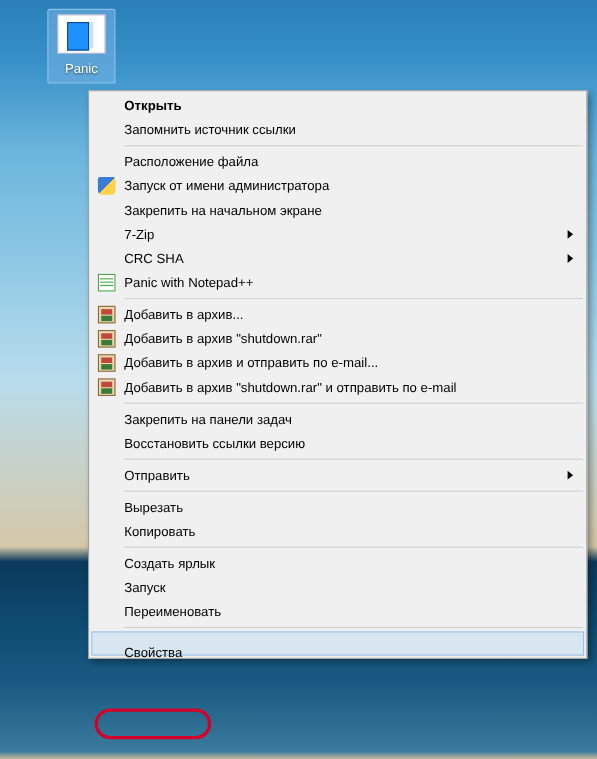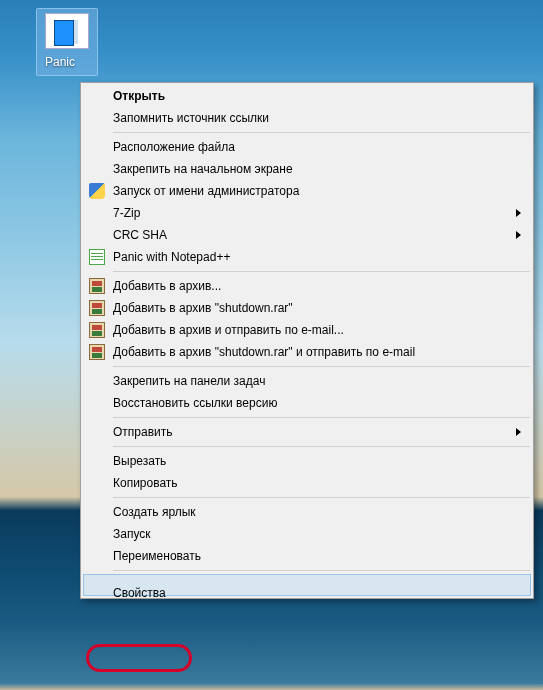--- a/index.html
+++ b/index.html
@@ -6,21 +6,21 @@
     body {
       width: 543px; height: 690px; overflow: hidden;
       font-family: "Segoe UI", Tahoma, sans-serif; font-size: 12px;
       position: relative;
       background: linear-gradient(180deg,
         #2a7fb8 0%, #3790c8 8%, #6bb5dc 20%, #8fc9e4 35%,
         #b8dcec 50%, #d5c8a8 72%, #0a3a5c 74%, #0e4a70 82%,
         #1a5a82 90%, #3a7a9c 99%, #c8b89c 100%);
     }
     .desktop-icon {
-      position: absolute; top: 8px; left: 36px; width: 76px; 
+      position: absolute; top: 8px; left: 36px; width: 76px; text-align: center;
       cursor: pointer;
     }
     .desktop-icon .sel {
       background: rgba(120,180,230,0.55); border: 1px solid rgba(160,210,250,0.7);
       padding: 4px 8px 6px; border-radius: 2px; display: inline-block;
     }
     .file-icon {
       width: 44px; height: 36px; background: #fff; border: 1px solid #aac;
       margin: 0 auto 6px; position: relative;
     }
@@ -80,25 +80,25 @@
       <span>Открыть</span>
     </div>
   <div class="ctx-item">
       <span>Запомнить источник ссылки</span>
     </div>
   <div class="ctx-sep"></div>
   <div class="ctx-item">
       <span>Расположение файла</span>
     </div>
   <div class="ctx-item">
-      <span>Закрепить на начальном экране</span>
+      <span class="ctx-ico ico-shield"></span>
+      <span>Запуск от имени администратора</span>
     </div>
   <div class="ctx-item">
-      <span class="ctx-ico ico-shield"></span>
-      <span>Запуск от имени администратора</span>
+      <span>Закрепить на начальном экране</span>
     </div>
   <div class="ctx-item">
       <span>7-Zip</span>
       <span class="arrow"></span>
     </div>
   <div class="ctx-item">
       <span>CRC SHA</span>
       <span class="arrow"></span>
     </div>
   <div class="ctx-item">

